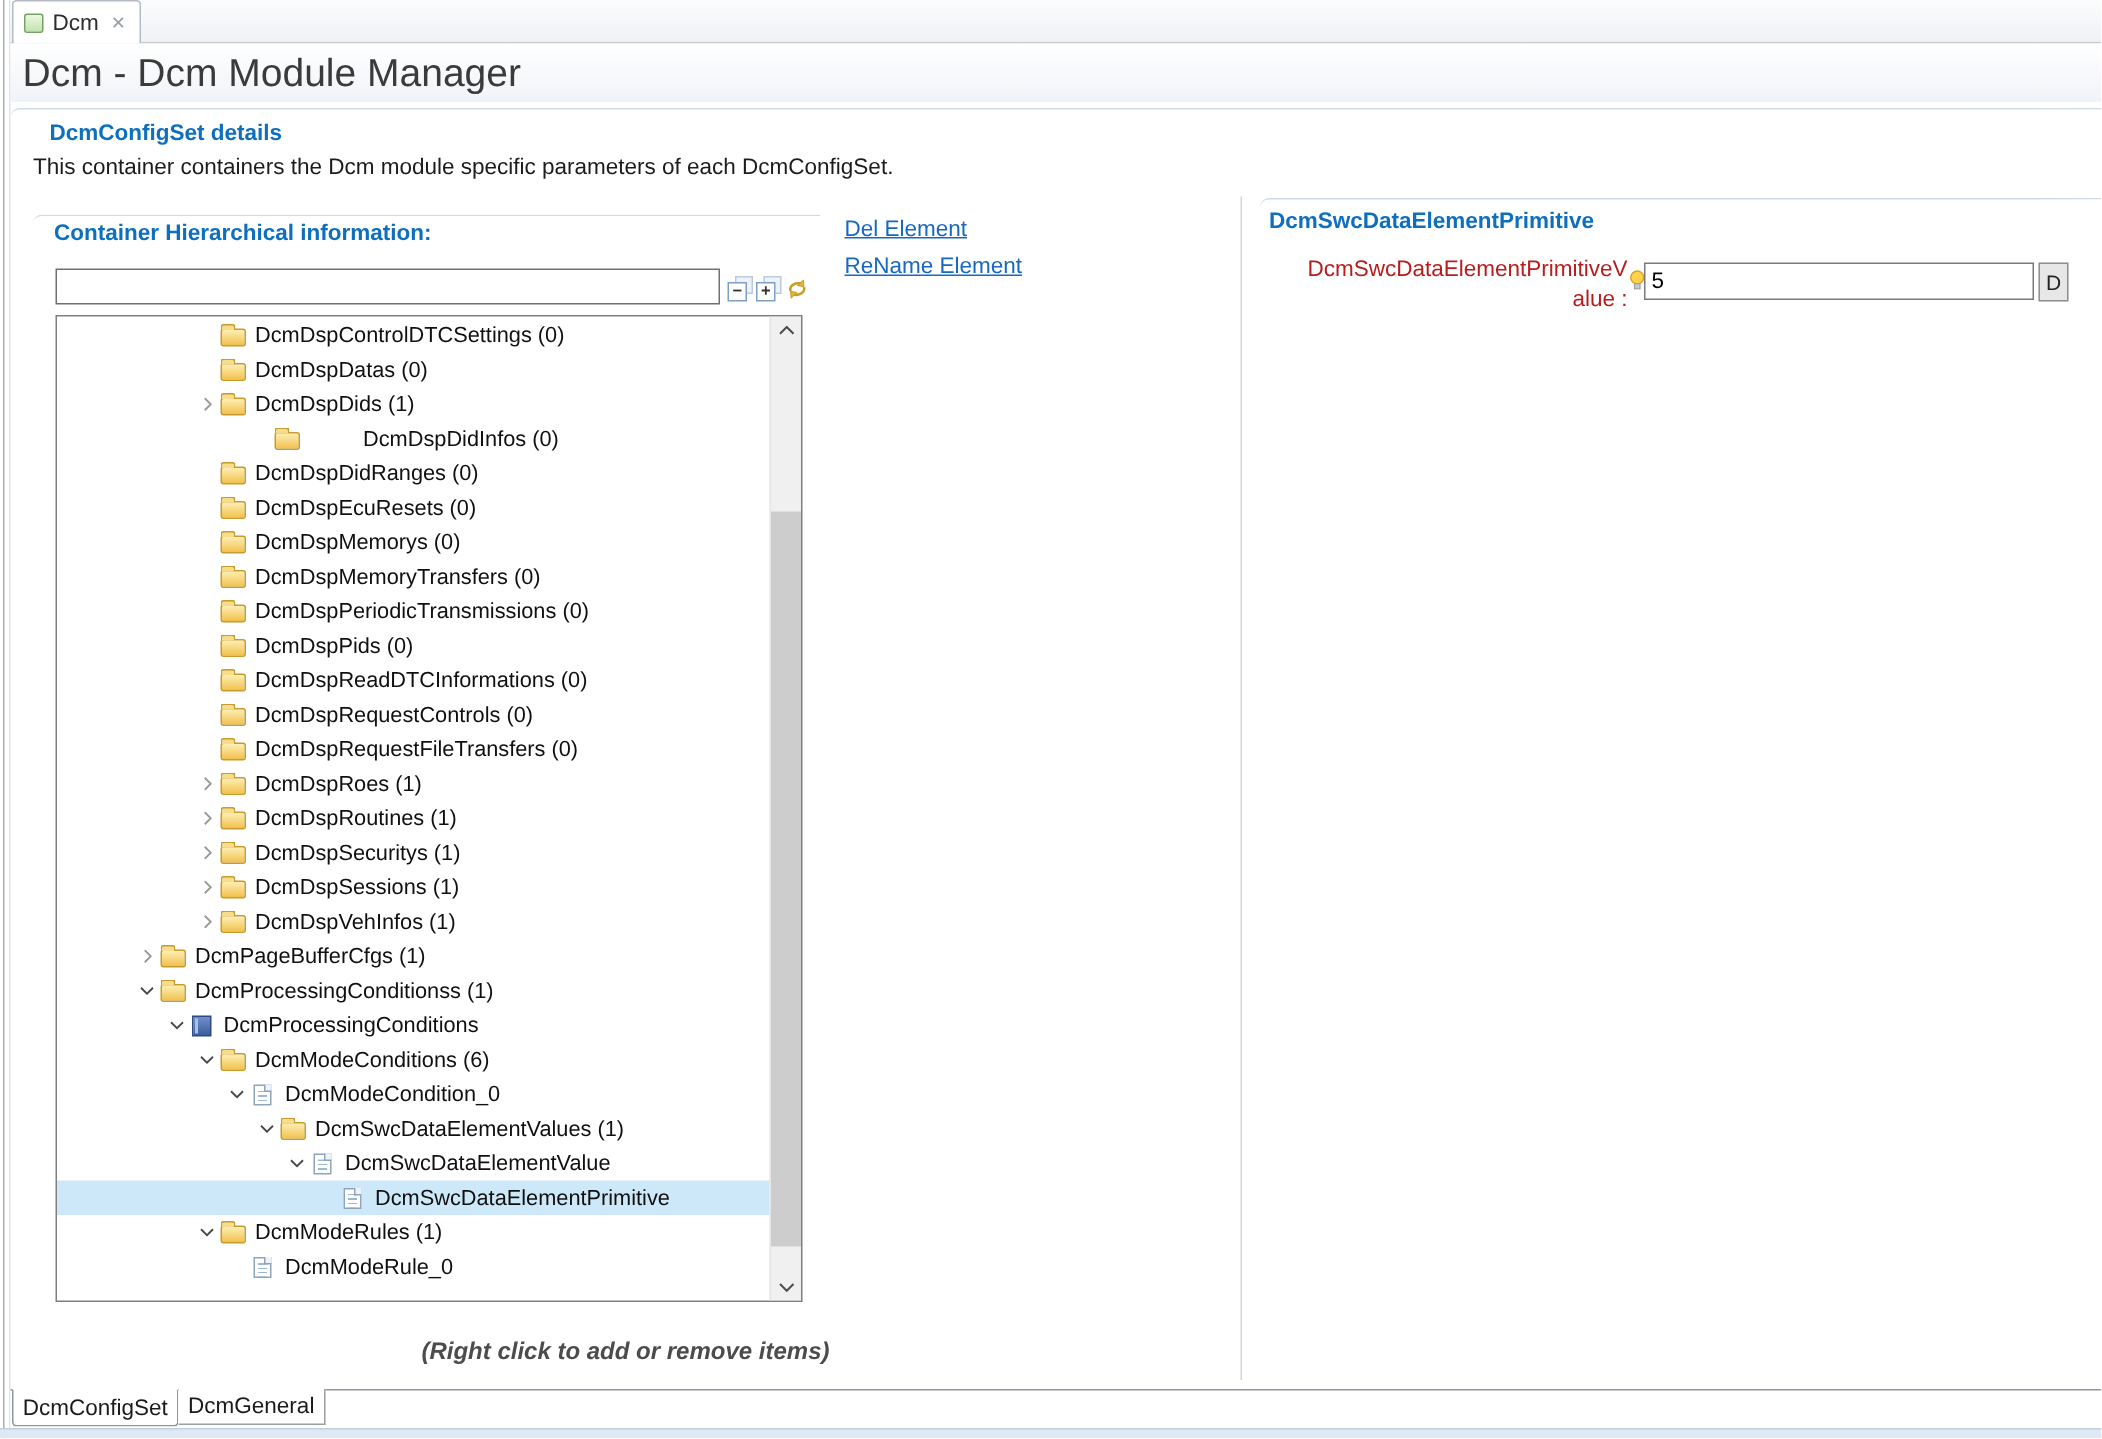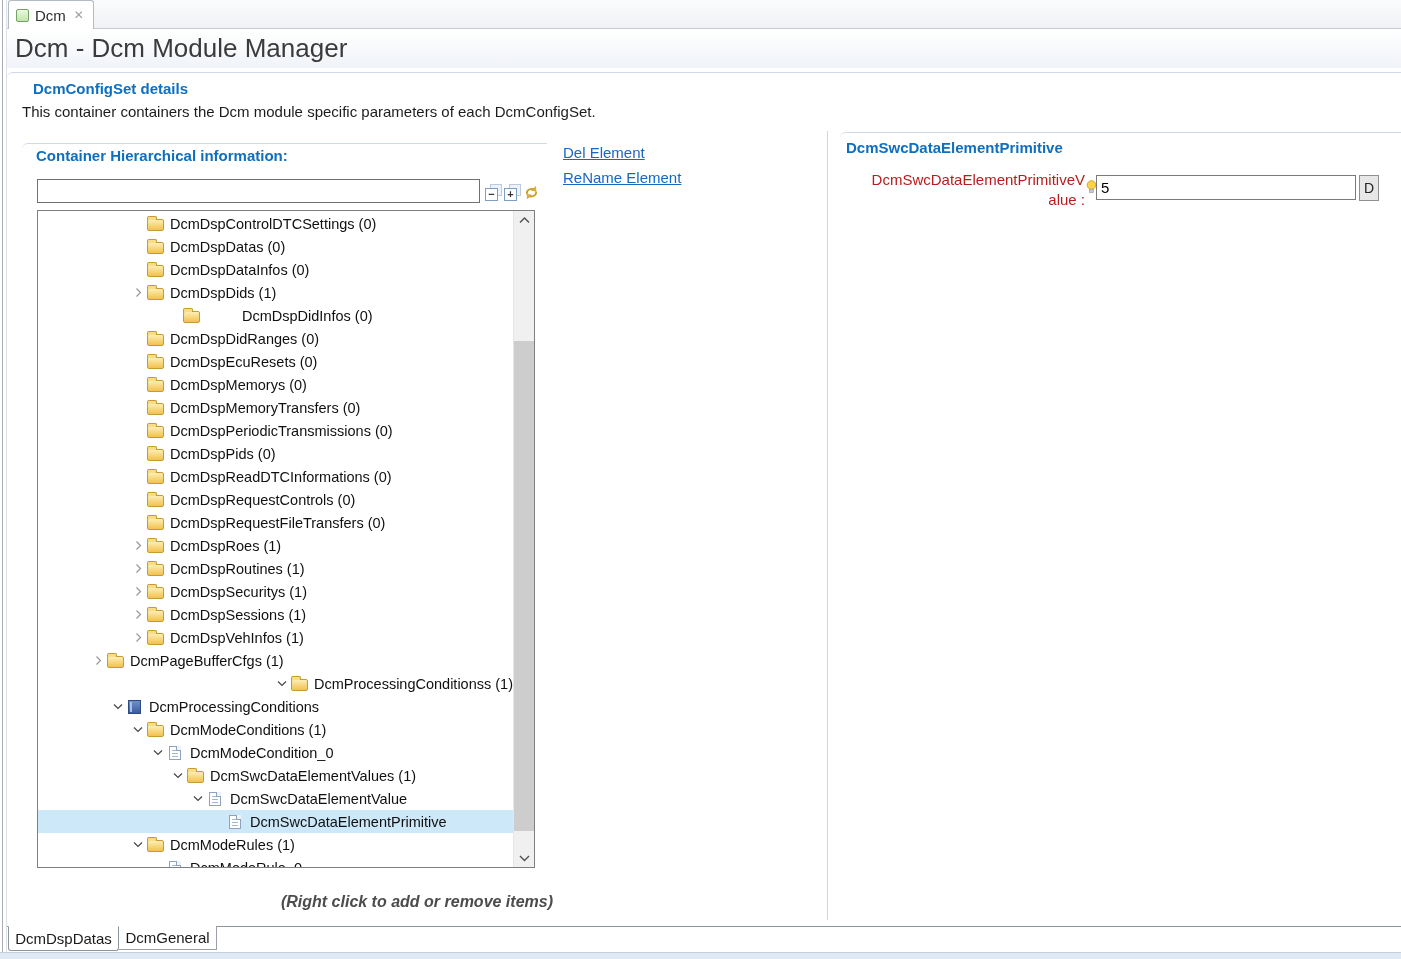--- a/index.html
+++ b/index.html
@@ -157,25 +157,20 @@
           <span class="chev"></span>
           <span class="ticon folder"></span>
           <span class="tlabel">DcmDspControlDTCSettings (0)</span>
         </div>
         <div class="trow" style="padding-left: 92px;">
           <span class="chev"></span>
           <span class="ticon folder"></span>
           <span class="tlabel">DcmDspDatas (0)</span>
         </div>
         <div class="trow" style="padding-left: 92px;">
-          <span class="chev"></span>
-          <span class="ticon folder"></span>
-          <span class="tlabel">DcmDspDataInfos (0)</span>
-        </div>
-        <div class="trow" style="padding-left: 92px;">
           <span class="chev">
             <svg width="9" height="9" viewBox="0 0 9 9">
               <path d="M2.5 0.5 L6.5 4.5 L2.5 8.5" fill="none" stroke="#989898" stroke-width="1.2"></path>
             </svg>
           </span>
           <span class="ticon folder"></span>
           <span class="tlabel">DcmDspDids (1)</span>
         </div>
         <div class="trow" style="padding-left: 92px; gap: 36px;">
           <span class="chev"></span>
@@ -274,21 +269,21 @@
         </div>
         <div class="trow" style="padding-left: 52px;">
           <span class="chev">
             <svg width="9" height="9" viewBox="0 0 9 9">
               <path d="M2.5 0.5 L6.5 4.5 L2.5 8.5" fill="none" stroke="#989898" stroke-width="1.2"></path>
             </svg>
           </span>
           <span class="ticon folder"></span>
           <span class="tlabel">DcmPageBufferCfgs (1)</span>
         </div>
-        <div class="trow" style="padding-left: 52px; justify-content: flex-end;">
+        <div class="trow" style="padding-left: 52px;">
           <span class="chev">
             <svg width="10" height="9" viewBox="0 0 10 9">
               <path d="M1 2.5 L5 6.5 L9 2.5" fill="none" stroke="#474747" stroke-width="1.2"></path>
             </svg>
           </span>
           <span class="ticon folder"></span>
           <span class="tlabel">DcmProcessingConditionss (1)</span>
         </div>
         <div class="trow" style="padding-left: 72px;">
           <span class="chev">
@@ -299,21 +294,21 @@
           <span class="ticon book"></span>
           <span class="tlabel">DcmProcessingConditions</span>
         </div>
         <div class="trow" style="padding-left: 92px;">
           <span class="chev">
             <svg width="10" height="9" viewBox="0 0 10 9">
               <path d="M1 2.5 L5 6.5 L9 2.5" fill="none" stroke="#474747" stroke-width="1.2"></path>
             </svg>
           </span>
           <span class="ticon folder"></span>
-          <span class="tlabel">DcmModeConditions (1)</span>
+          <span class="tlabel">DcmModeConditions (6)</span>
         </div>
         <div class="trow" style="padding-left: 112px;">
           <span class="chev">
             <svg width="10" height="9" viewBox="0 0 10 9">
               <path d="M1 2.5 L5 6.5 L9 2.5" fill="none" stroke="#474747" stroke-width="1.2"></path>
             </svg>
           </span>
           <span class="ticon doc"></span>
           <span class="tlabel">DcmModeCondition_0</span>
         </div>
@@ -380,17 +375,17 @@
   <span class="bulb">
     <svg width="11" height="15" viewBox="0 0 11 15">
       <circle cx="5.5" cy="5" r="4.3" fill="#ffd24a" stroke="#d9a520"></circle>
       <rect x="3.6" y="9.2" width="3.8" height="3.4" fill="#c3cad2" stroke="#8f969e" stroke-width="0.6"></rect>
     </svg>
   </span>
   <input class="field-input" type="text" value="5" style="">
   <button class="d-btn">D</button>
 
   <div class="bstrip">
-      <div class="btab active" style="left: 1px; width: 111px;">DcmDspDatas</div>
+      <div class="btab active" style="left: 1px; width: 111px;">DcmConfigSet</div>
       <div class="btab inactive" style="left: 112px; width: 98px;">DcmGeneral</div>
     </div>
   <div class="bottom-band"></div>
 </div>
 
 </body></html>

